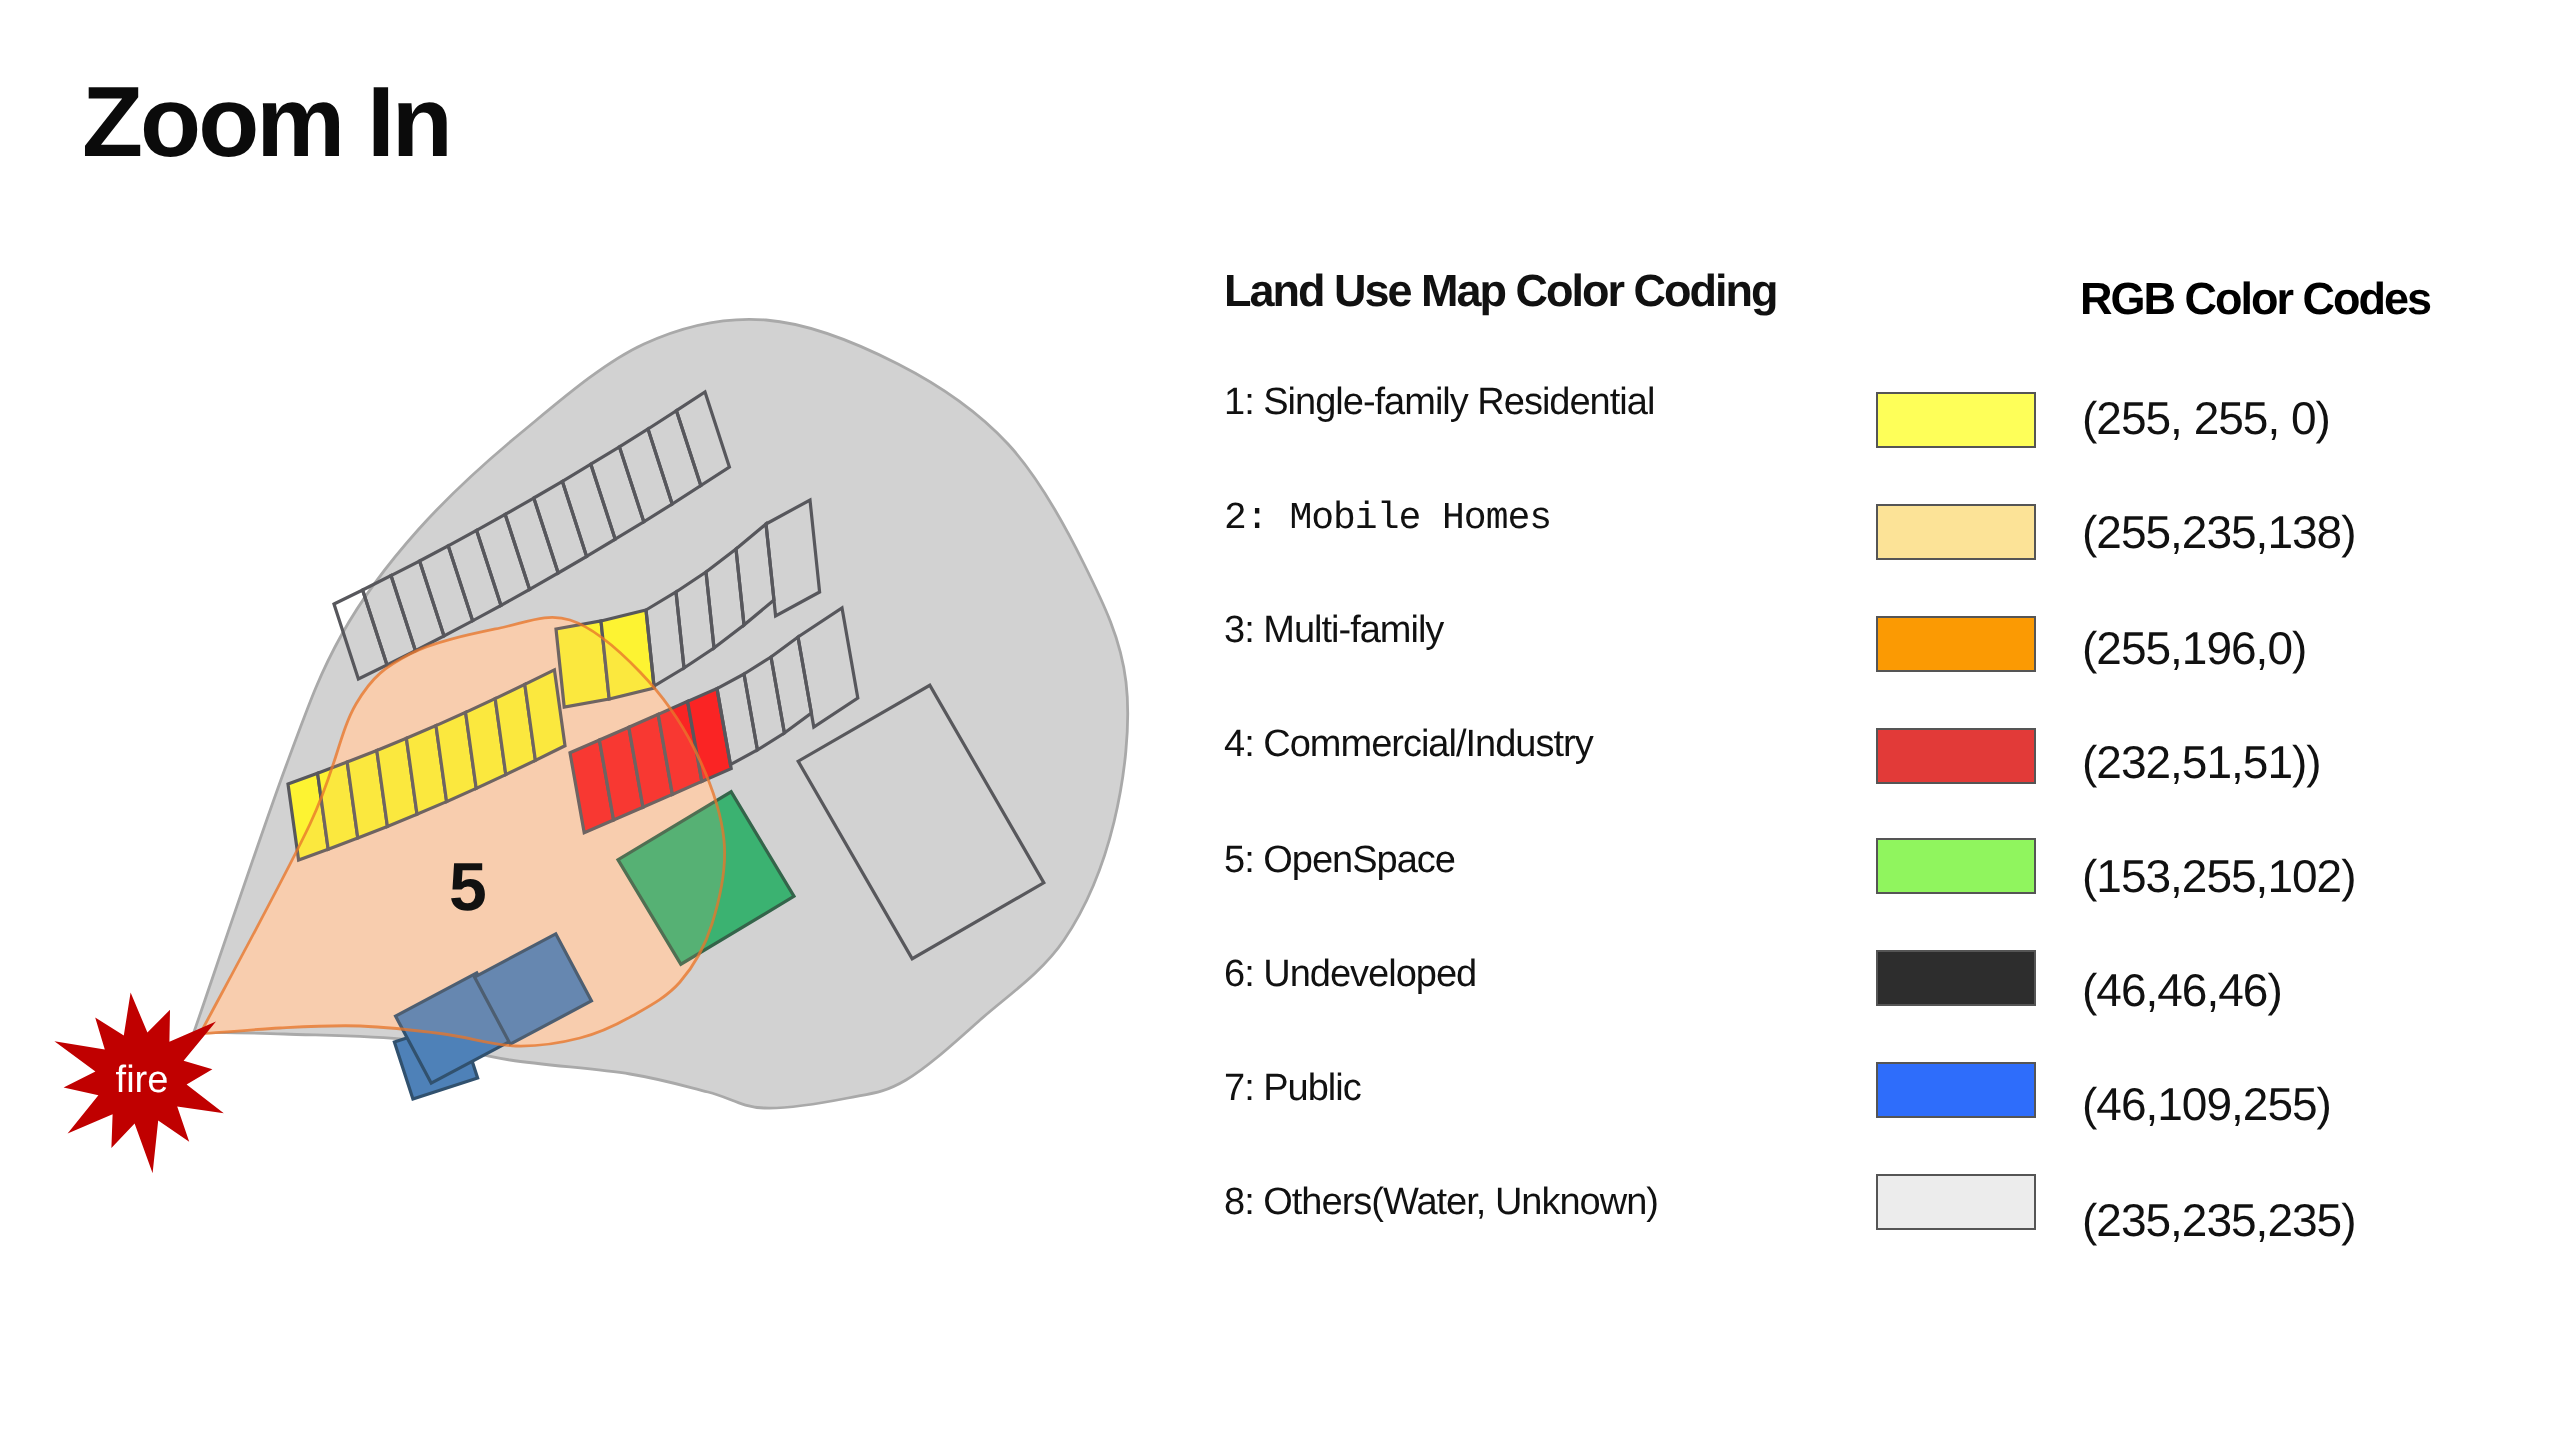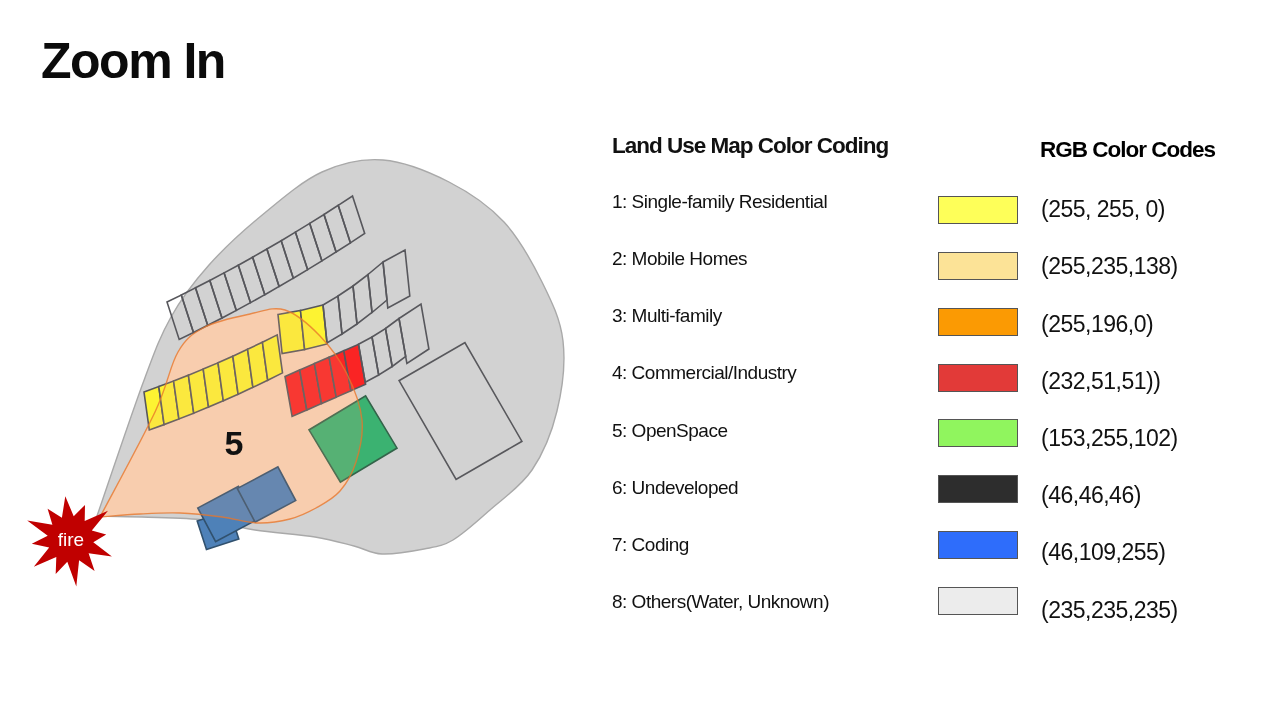--- a/index.html
+++ b/index.html
@@ -88,31 +88,31 @@
 
 <text x="71" y="546" font-size="19" fill="#ffffff" text-anchor="middle">fire</text>
 </svg>
 
 <div class="abs" style="left:612px; top:133px; font-size:22.5px; font-weight:bold; color:#111; letter-spacing:-1px;">Land Use Map Color Coding</div>
 
 <div class="abs" style="left:1040px; top:137px; font-size:22.5px; font-weight:bold; color:#000000; letter-spacing:-1px;">RGB Color Codes</div>
 
 <div class="abs item" style="left:612px; top:191px;">1: Single-family Residential</div>
 
-<div class="abs item" style="left:612px; top:248px;">2: Mobile Homes</div>
+<div class="abs item" style="left:612px; top:248px;font-family:Liberation Mono, monospace;">2: Mobile Homes</div>
 
 <div class="abs item" style="left:612px; top:305px;">3: Multi-family</div>
 
 <div class="abs item" style="left:612px; top:362px;">4: Commercial/Industry</div>
 
 <div class="abs item" style="left:612px; top:420px;">5: OpenSpace</div>
 
 <div class="abs item" style="left:612px; top:477px;">6: Undeveloped</div>
 
-<div class="abs item" style="left:612px; top:534px;">7: Coding</div>
+<div class="abs item" style="left:612px; top:534px;">7: Public</div>
 
 <div class="abs item" style="left:612px; top:591px;">8: Others(Water, Unknown)</div>
 
 <div class="sw" style="top:196px; background:#feff59;"></div>
 
 <div class="sw" style="top:252px; background:#fce397;"></div>
 
 <div class="sw" style="top:308px; background:#fb9a03;"></div>
 
 <div class="sw" style="top:364px; background:#e23a38;"></div>

